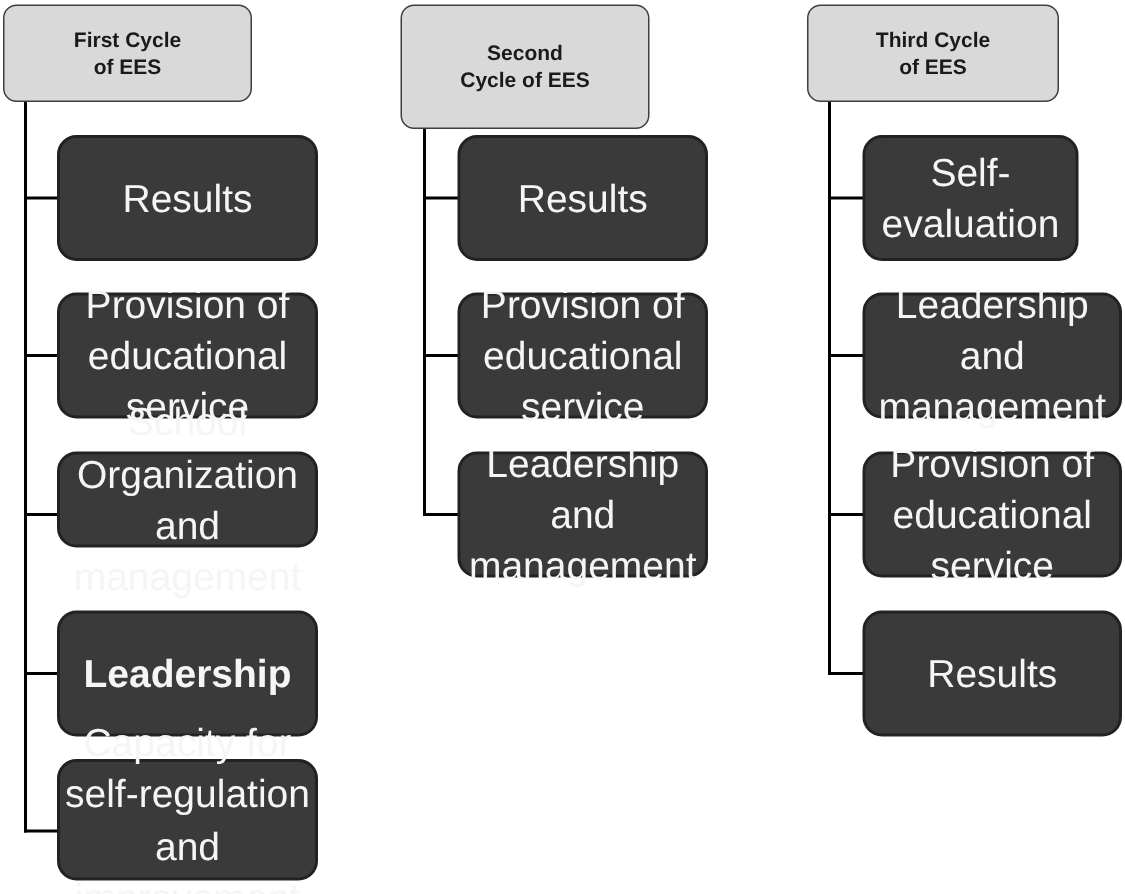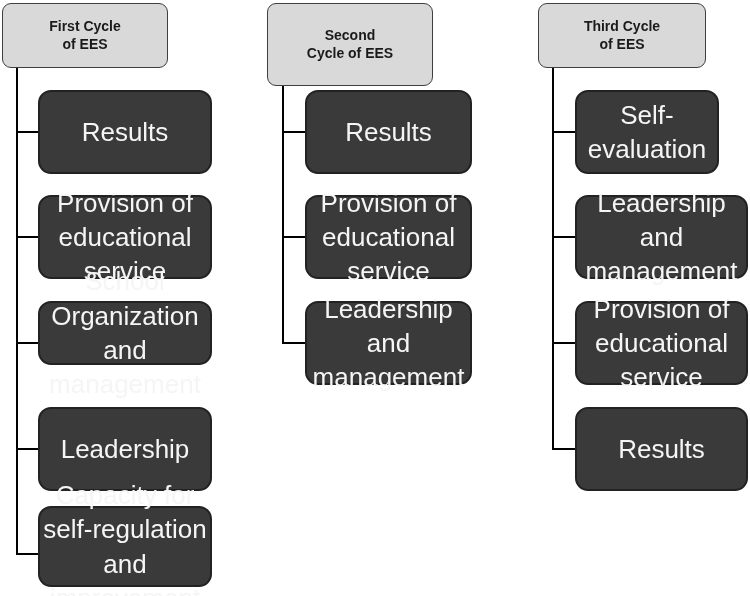--- a/index.html
+++ b/index.html
@@ -64,21 +64,21 @@
     <div class="criterion-node" style="left: 38px; top: 90px; width: 174px; height: 84px;">Results</div>
     <div class="hstub" style="left: 16px; top: 236px; width: 24px; height: 2px;"></div>
     <div class="criterion-node" style="left: 38px; top: 195px; width: 174px; height: 84px;">Provision of
 educational
 service</div>
     <div class="hstub" style="left: 16px; top: 342px; width: 24px; height: 2px;"></div>
     <div class="criterion-node" style="left: 38px; top: 301px; width: 174px; height: 64px;">School
 Organization
 and management</div>
     <div class="hstub" style="left: 16px; top: 448px; width: 24px; height: 2px;"></div>
-    <div class="criterion-node" style="left: 38px; top: 407px; width: 174px; height: 84px;">Leadership</div>
+    <div class="criterion-node" style="left: 38px; top: 407px; width: 174px; height: 84px; font-weight: bold;">Leadership</div>
     <div class="hstub" style="left: 16px; top: 553px; width: 24px; height: 2px;"></div>
     <div class="criterion-node" style="left: 38px; top: 506px; width: 174px; height: 81px;">Capacity for
 self-regulation
 and improvement</div>
     <div class="cycle-header" style="left: 267px; top: 3px; width: 166px; height: 83px;">Second
 Cycle of EES</div>
     <div class="vline" style="left: 282px; top: 68px; width: 2px; height: 276px;"></div>
     <div class="hstub" style="left: 282px; top: 131px; width: 25px; height: 2px;"></div>
     <div class="criterion-node" style="left: 305px; top: 90px; width: 167px; height: 84px;">Results</div>
     <div class="hstub" style="left: 282px; top: 236px; width: 25px; height: 2px;"></div>

